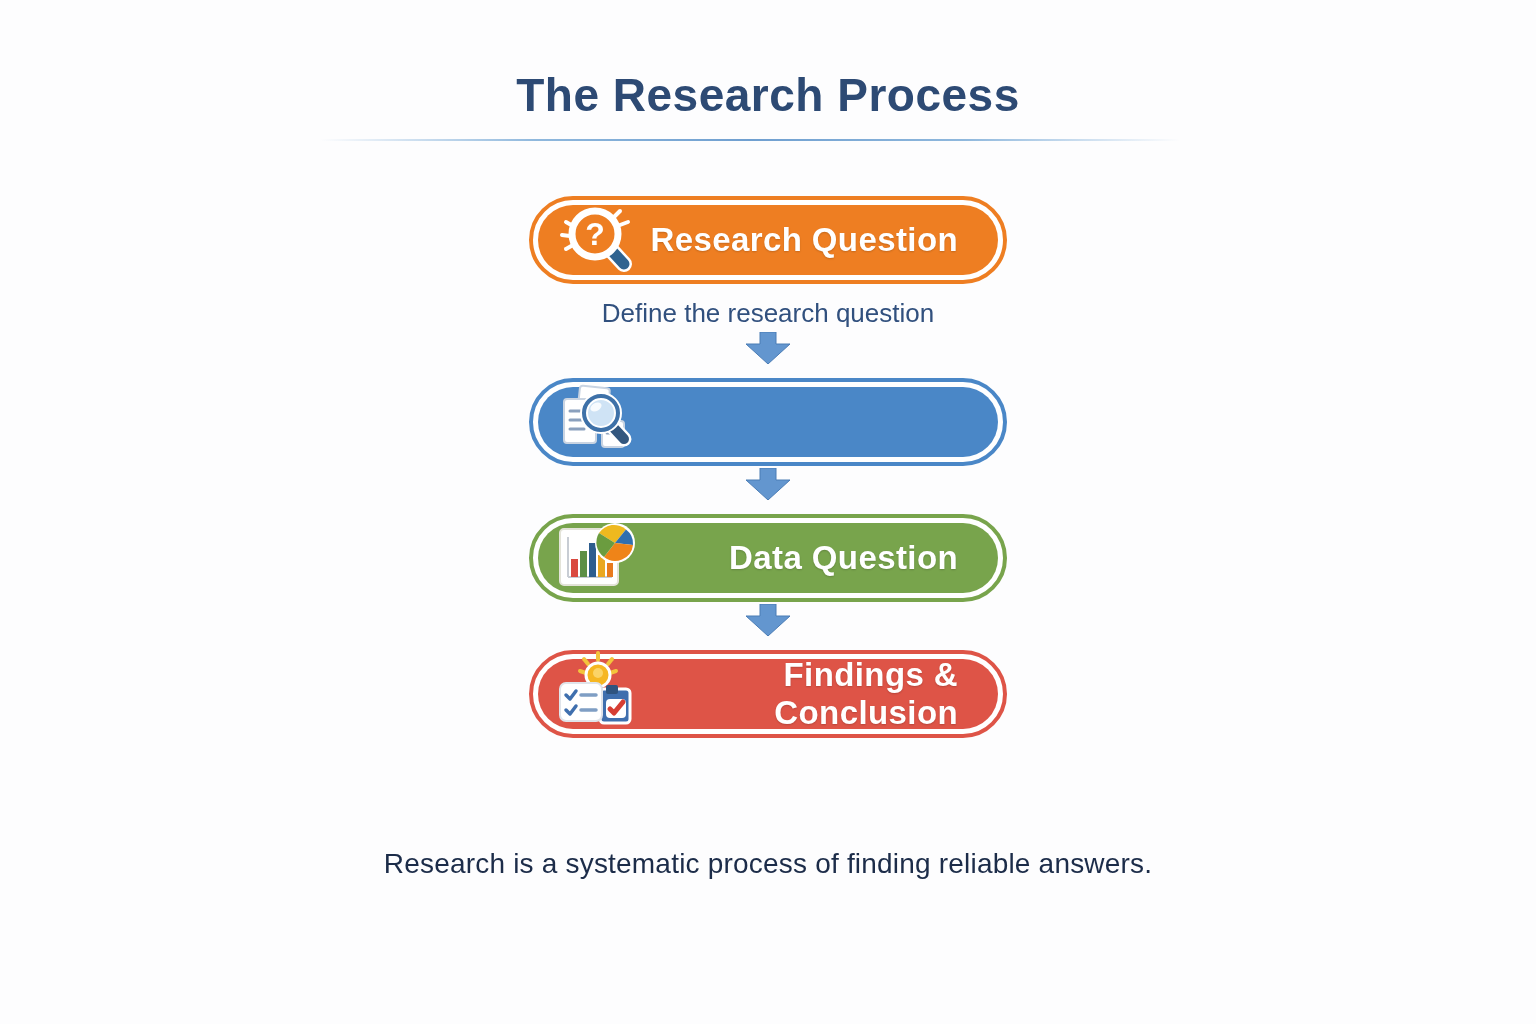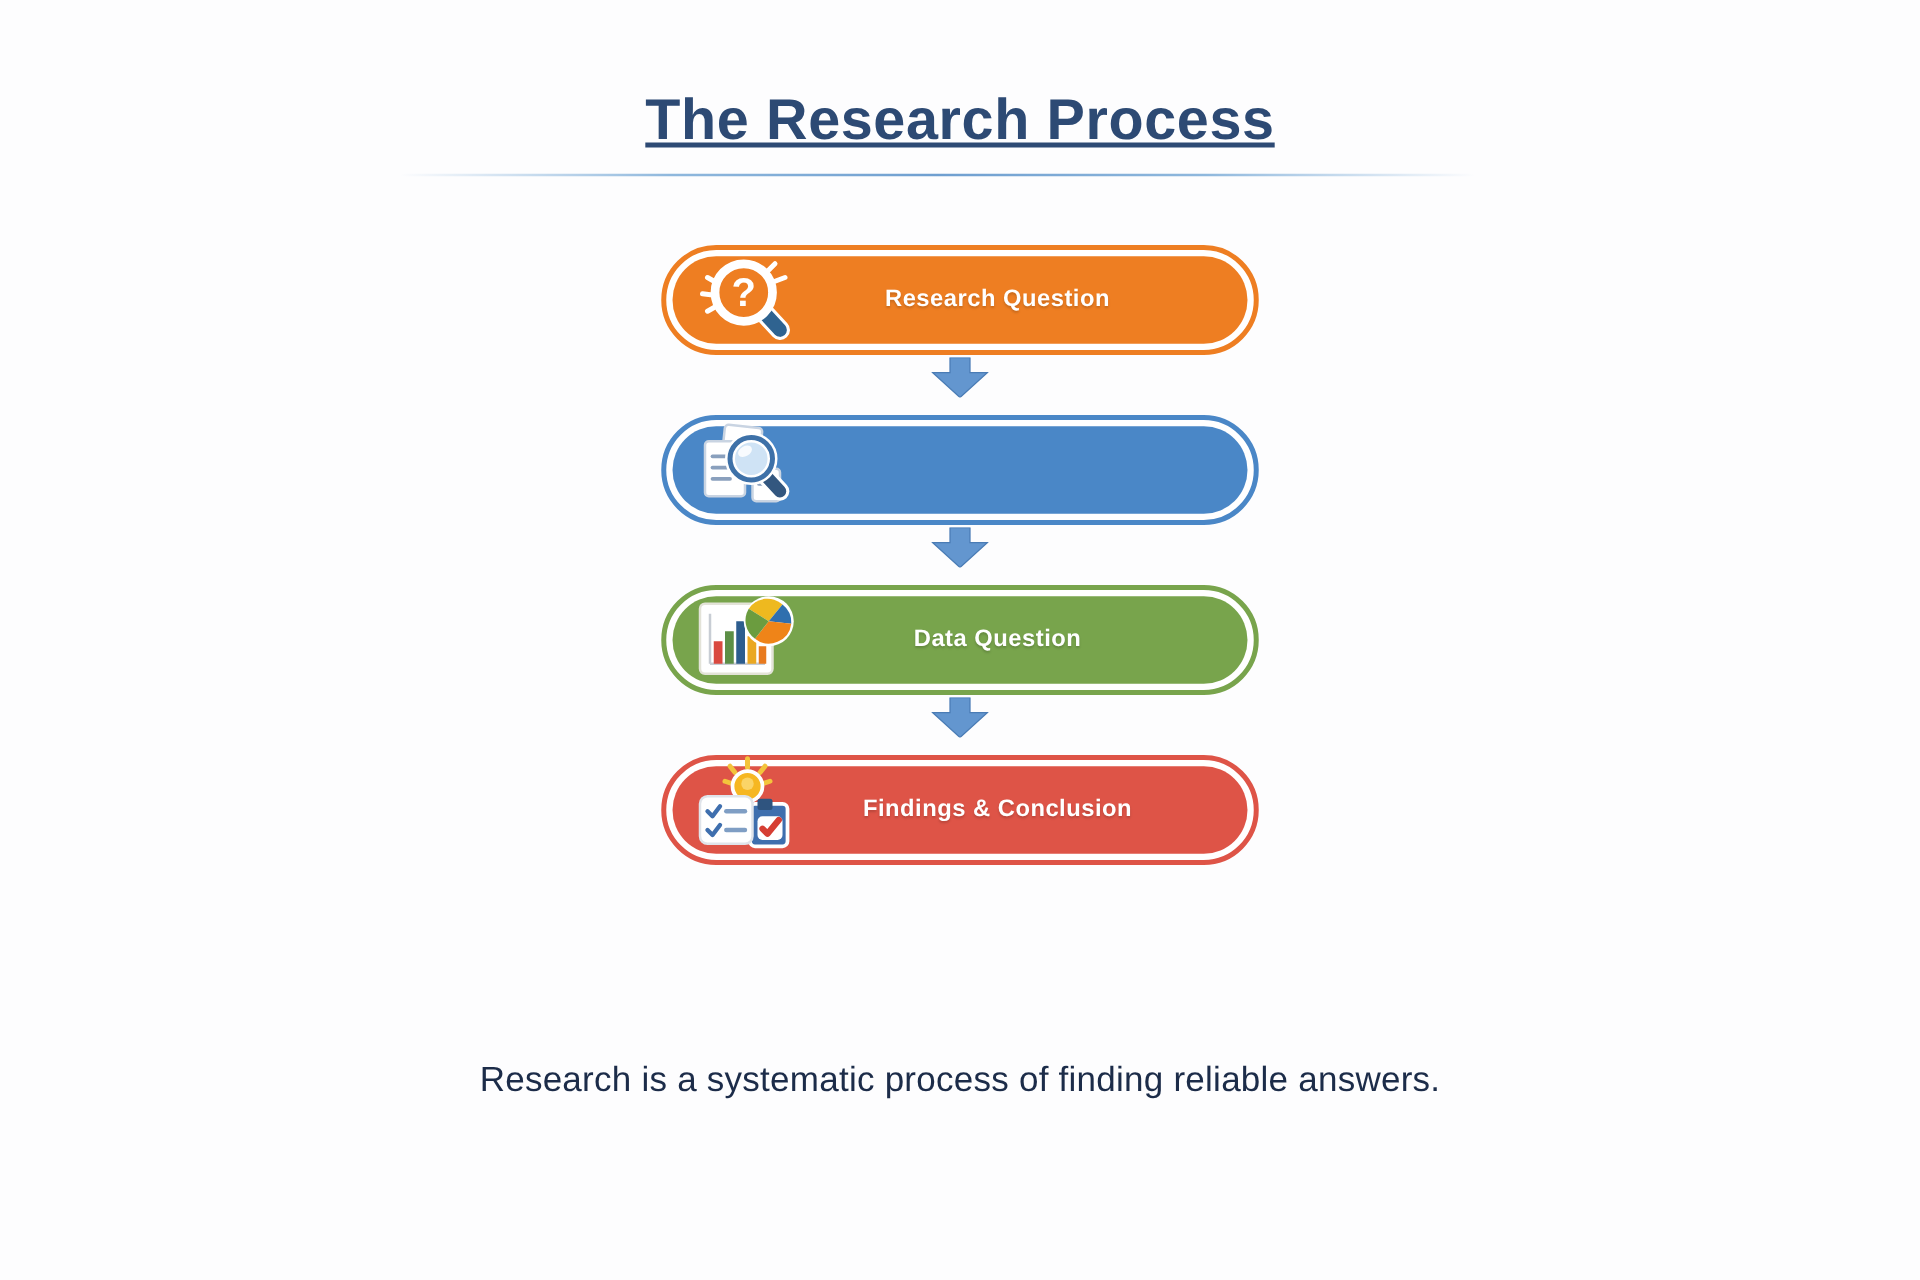--- a/index.html
+++ b/index.html
@@ -2,41 +2,41 @@
 <html><head>
 <meta charset="utf-8">
 <style>
   html,body{margin:0;padding:0;background:#ffffff;}
   .canvas{
     position:relative;width:1536px;height:1024px;background:#fdfdfe;
     font-family:"Liberation Sans",sans-serif;overflow:hidden;
   }
   .title{
     position:absolute;top:68px;left:0;width:100%;text-align:center;
-    font-size:46px;font-weight:bold;color:#2d4a74;letter-spacing:0.5px;text-decoration:underline;
+    font-size:46px;font-weight:bold;color:#2d4a74;letter-spacing:0.5px;
   }
   .divider{
     position:absolute;top:139px;left:320px;width:860px;height:2px;
     background:linear-gradient(to right,rgba(150,190,225,0),#8fb8dd 25%,#6f9fd0 50%,#8fb8dd 75%,rgba(150,190,225,0));
   }
   .flow{
     position:absolute;top:196px;left:50%;transform:translateX(-50%);
     display:flex;flex-direction:column;align-items:center;
   }
   .pill{
     box-sizing:border-box;width:478px;height:88px;border-radius:48px;
     border:4px solid var(--c);background:#ffffff;padding:5px;
   }
   .pill-inner{
     width:100%;height:100%;border-radius:40px;background:var(--c);
     display:flex;align-items:center;
   }
   .pill-icon{flex:0 0 auto;margin-left:16px;width:84px;height:84px;margin-top:-6px;}
   .pill-label{
-    flex:1;text-align:center;color:#ffffff;font-size:19px;font-weight:bold;
+    flex:1;text-align:right;color:#ffffff;font-size:33px;font-weight:bold;
     letter-spacing:0.4px;margin-right:40px;text-shadow:0 1px 2px rgba(0,0,0,0.18);
   }
   .caption{
     margin-top:12px;font-size:26px;color:#31507e;line-height:34px;height:34px;
   }
   .arrow{margin-top:2px;height:32px;}
   .pill+.caption{}
   .flow .pill{margin-top:14px;}
   .flow .pill:first-child{margin-top:0;}
   .tagline{
@@ -65,20 +65,21 @@
             <line x1="74" y1="27" x2="66" y2="30"></line>
           </g>
           <line x1="58" y1="56" x2="70" y2="69" stroke="#ffffff" stroke-width="16" stroke-linecap="round"></line>
           <line x1="58" y1="56" x2="70" y2="69" stroke="#2f6390" stroke-width="11" stroke-linecap="round"></line>
           <circle cx="41" cy="39" r="23" fill="#ee7e22" stroke="#ffffff" stroke-width="7"></circle>
           <text x="41" y="50" text-anchor="middle" font-size="32" font-weight="bold" fill="#ffffff" font-family="Liberation Sans, sans-serif">?</text>
         </svg>
         <div class="pill-label">Research Question</div>
       </div>
     </div>
+    <div class="caption">Define the research question</div>
     <svg class="arrow" width="46" height="32" viewBox="0 0 46 32">
       <path d="M15 0 H31 V12 H45 L23 32 L1 12 H15 Z" fill="#6396cf" stroke="#4a7cb5" stroke-width="1"></path>
     </svg>
 
     <div class="pill" style="--c: #4a87c7;">
       <div class="pill-inner">
         <svg class="pill-icon" viewBox="0 0 84 84">
           <g>
             <rect x="24" y="10" width="30" height="40" rx="3" fill="#ffffff" stroke="#c9d4e2" stroke-width="2" transform="rotate(6 39 30)"></rect>
             <rect x="10" y="22" width="32" height="44" rx="3" fill="#ffffff" stroke="#c9d4e2" stroke-width="2"></rect>

